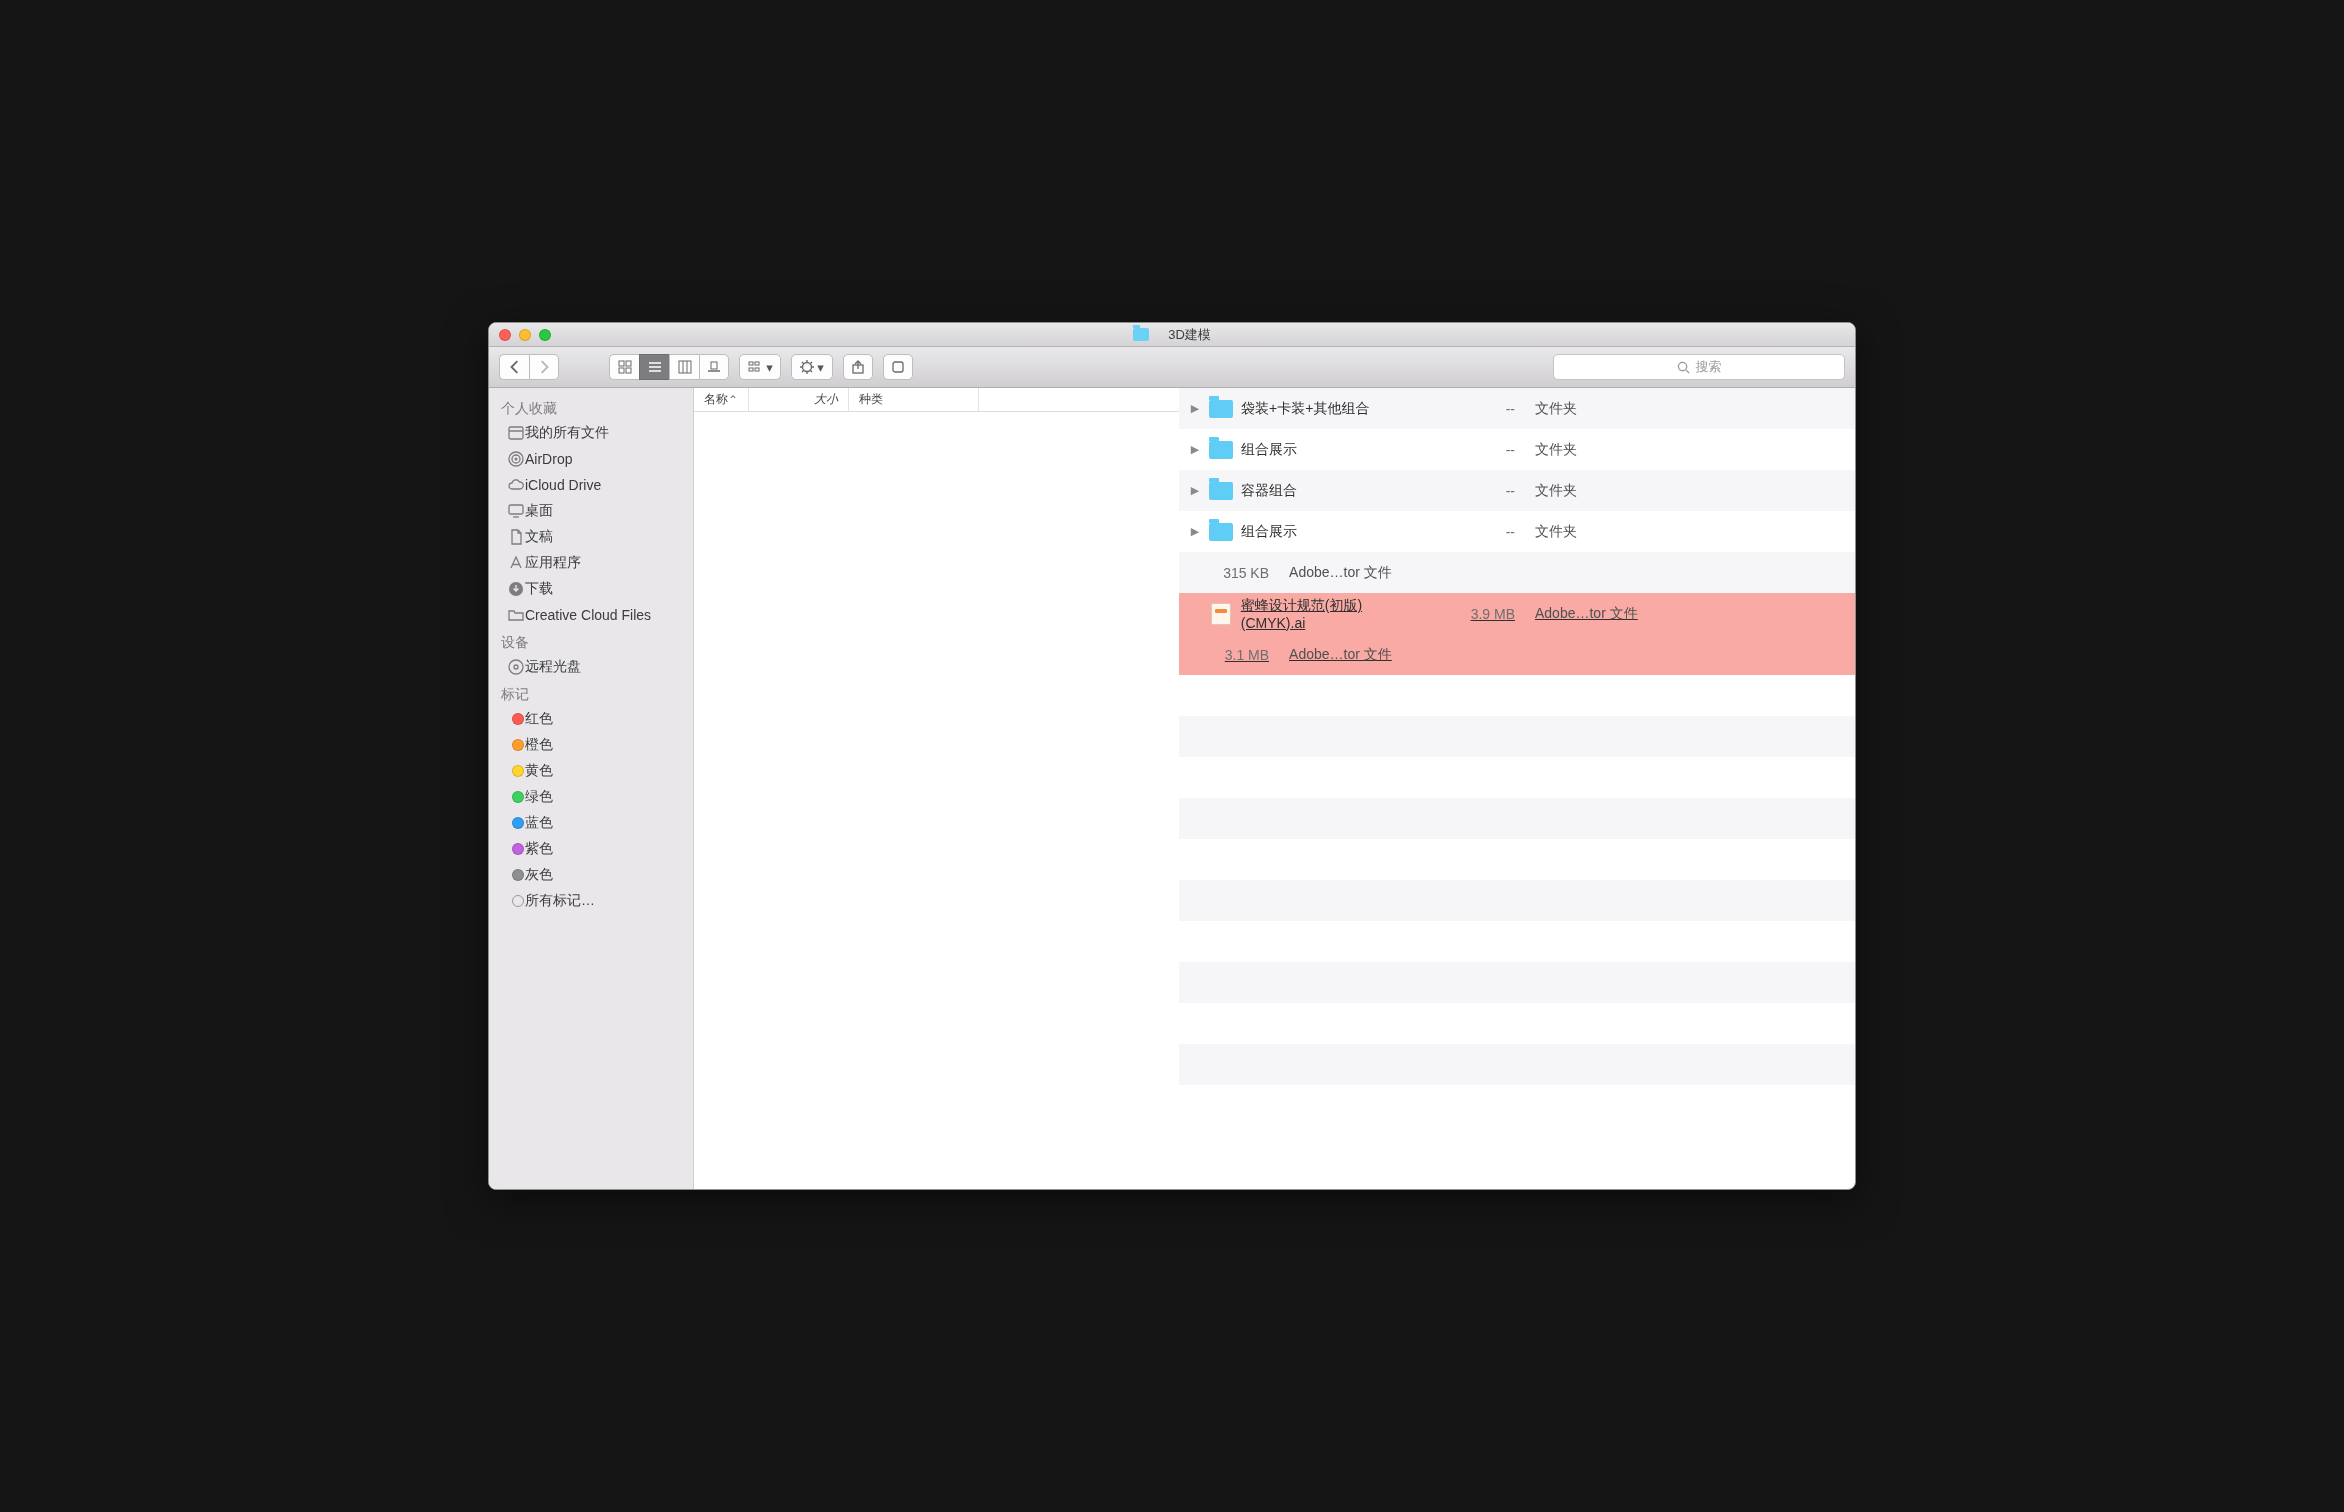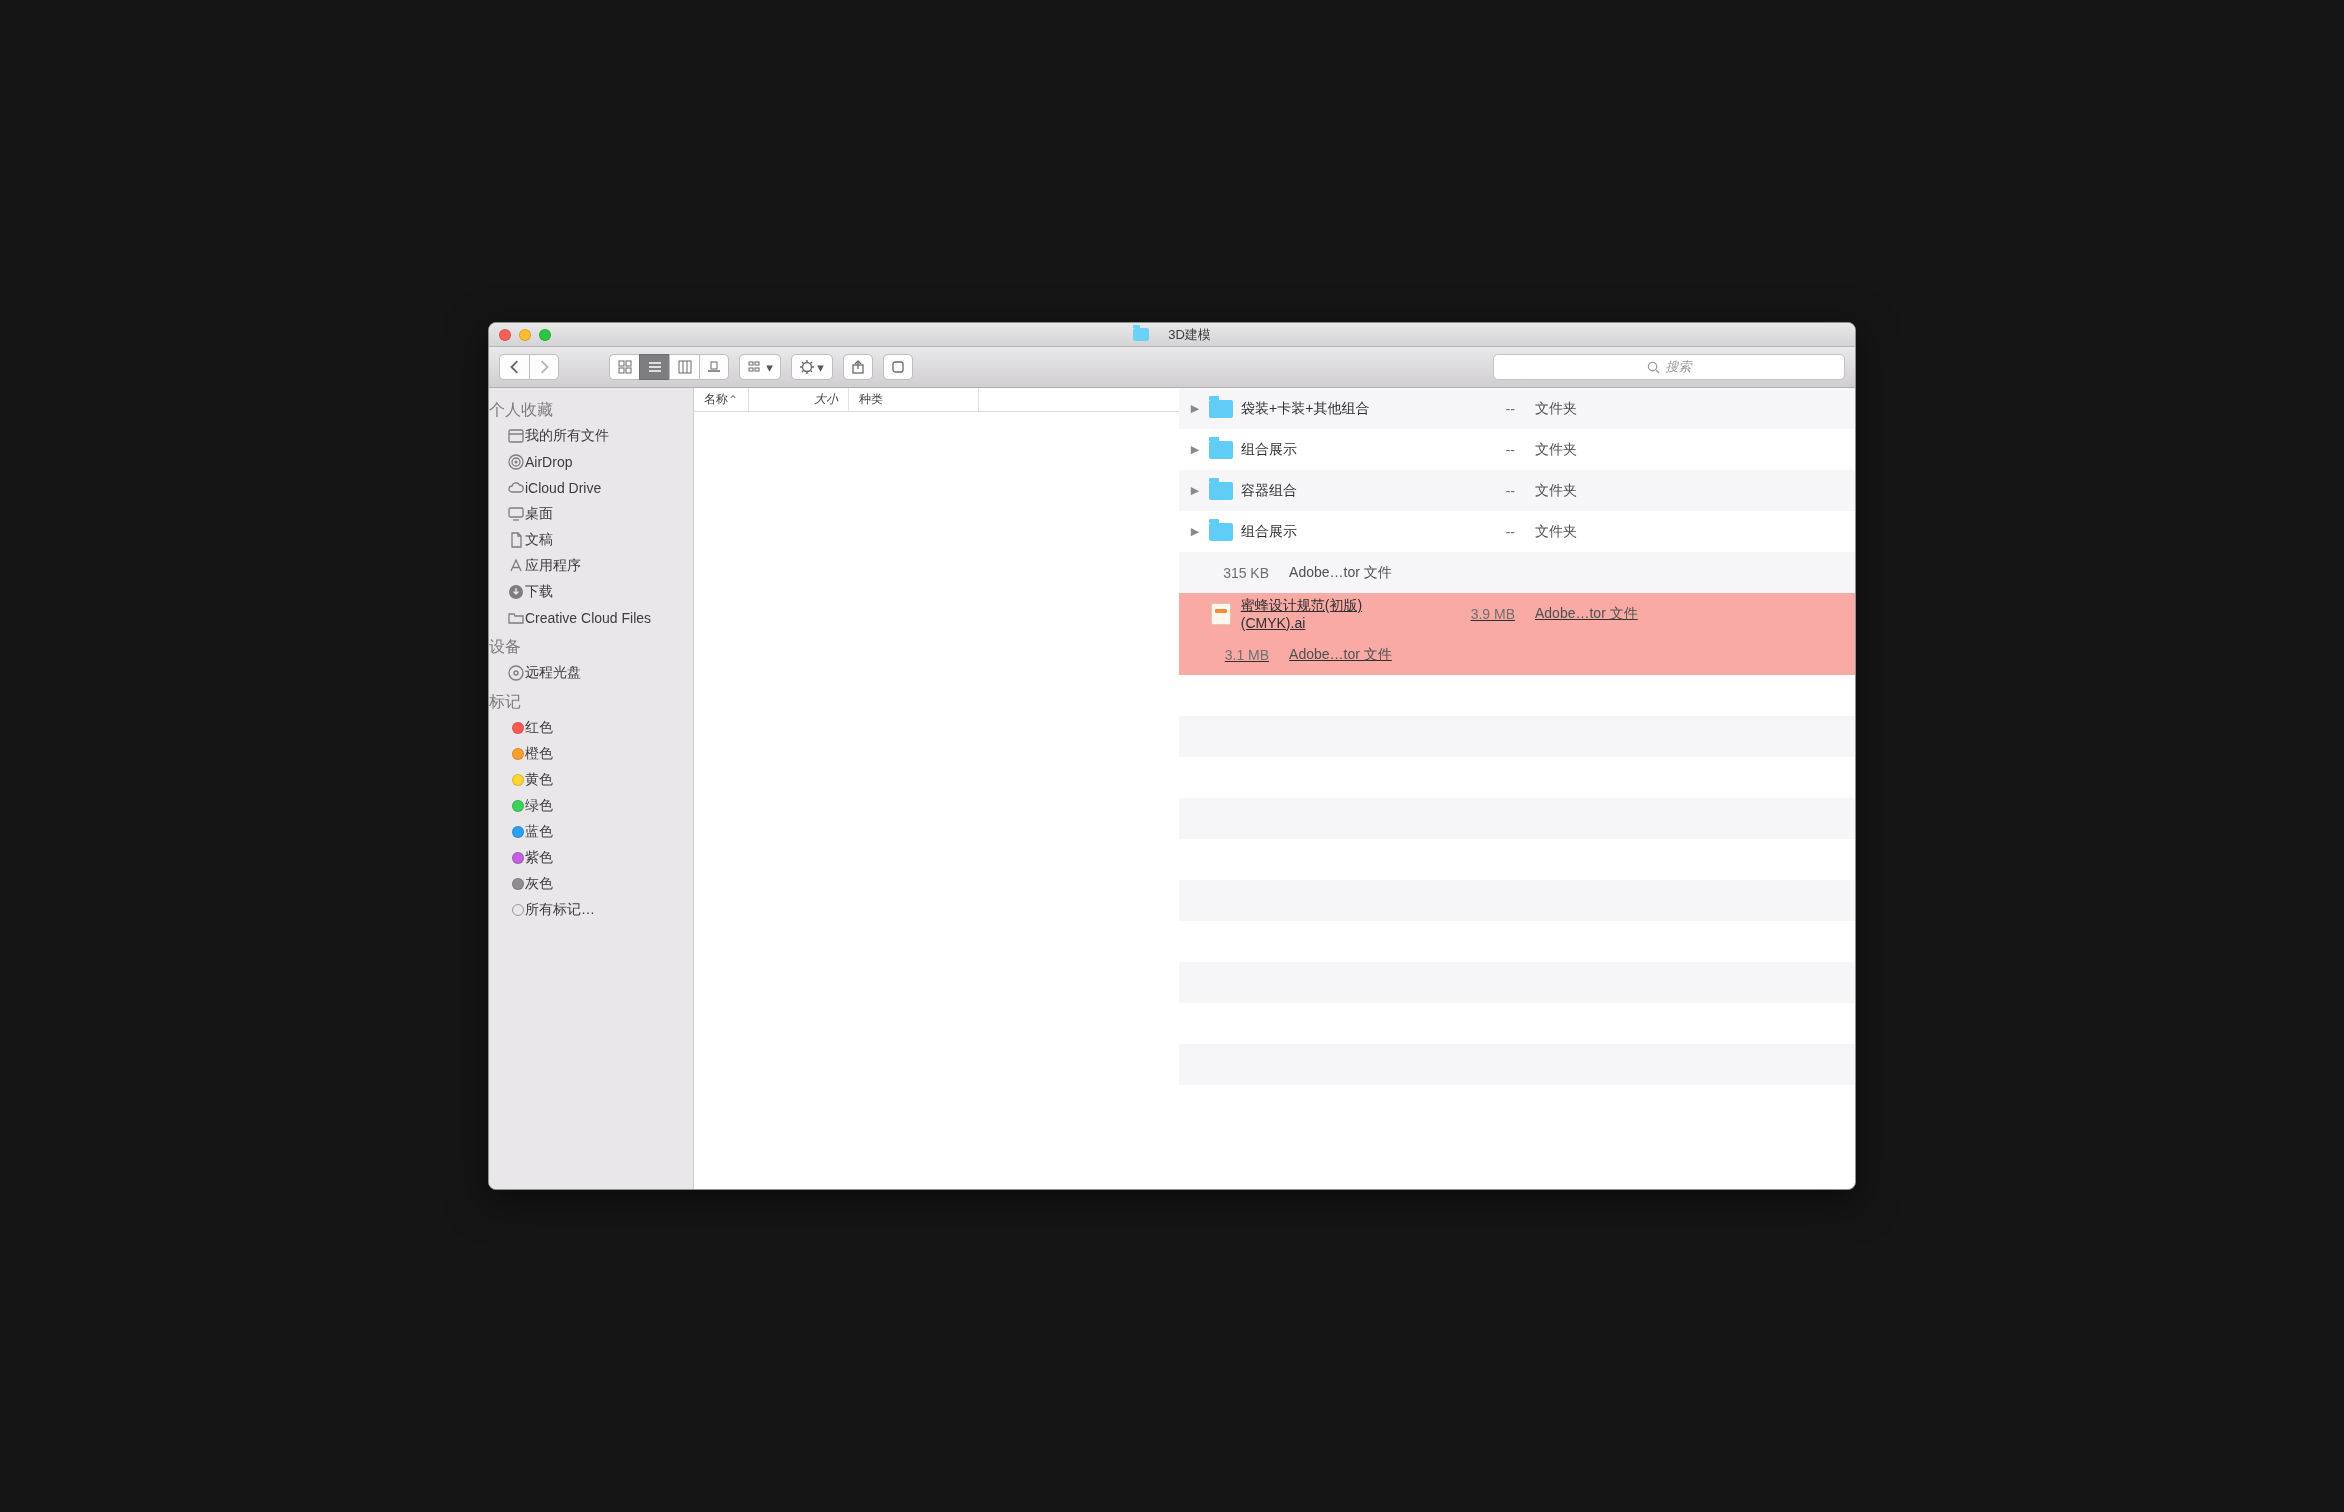--- a/index.html
+++ b/index.html
@@ -39,31 +39,31 @@
     display:flex; align-items:center; justify-content:center;
     font-size:13px; color:#555;
   }
   .seg-l{border-radius:5px 0 0 5px; border-right:none;}
   .seg-m{border-radius:0; border-right:none;}
   .seg-r{border-radius:0 5px 5px 0;}
   .seg-active{ background:#7d7c7e; color:#fff; border-color:#6e6d6f;}
   .tbtn svg{width:14px;height:14px;}
   .spacer{flex:1;}
   .searchfield{
-    width:352px; height:26px; background:#fff; border:1px solid #c4c4c4;
+    width:292px; height:26px; background:#fff; border:1px solid #c4c4c4;
     border-radius:5px; display:flex; align-items:center; justify-content:center;
-    gap:6px; color:#9a9a9a; font-size:13px;font-style:italic;
+    gap:6px; color:#9a9a9a; font-size:13px;
   }
   
   .body{ flex:1; display:flex; min-height:0;}
   .sidebar{
     width:205px; background:#e9e7ea; border-right:1px solid #cfced1;
     overflow-y:auto; padding-top:6px; padding-bottom:10px;
   }
-  .sb-head{ font-size:16px; color:#7d7c7f; padding:6px 0 2px; }
+  .sb-head{ font-size:14px; color:#7d7c7f; padding:6px 12px 2px; }
   .sb-item{
     display:flex; align-items:center; gap:0;
     padding:4px 12px 4px 18px; font-size:14px; color:#3c3c3c;
     cursor:default;
   }
   .sb-icon{ width:18px; height:18px; display:flex; align-items:center; justify-content:center;}
   .sb-icon svg{width:18px;height:18px;}
   .tag-dot{ width:12px; height:12px; border-radius:50%; margin-left:3px; border:1px solid rgba(0,0,0,.15);}
   .content{ flex:1; display:flex; min-width:0;}
   

